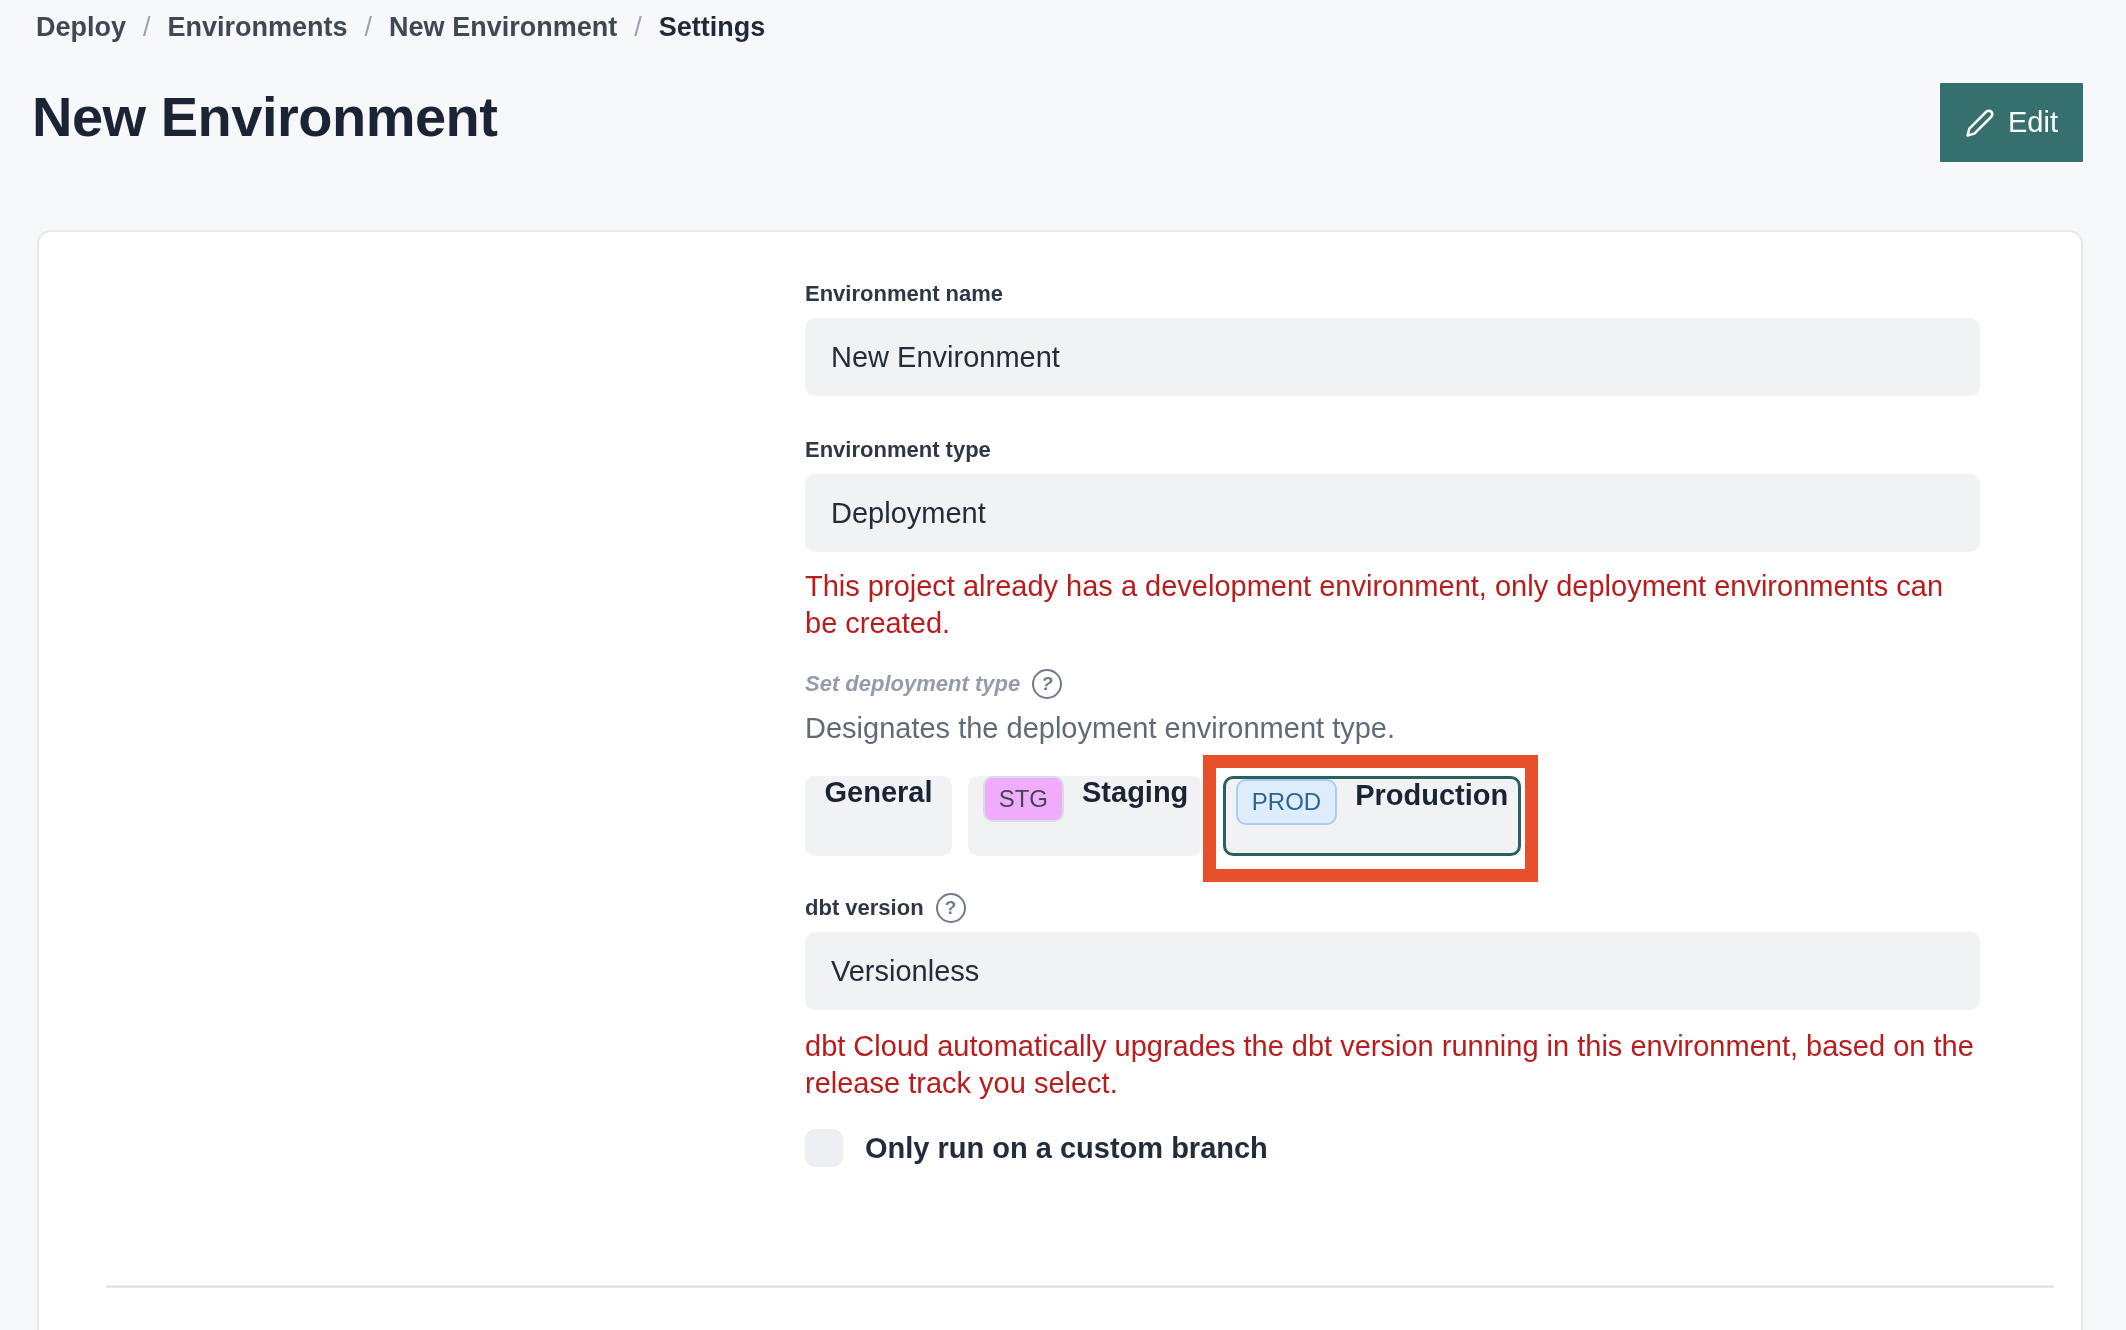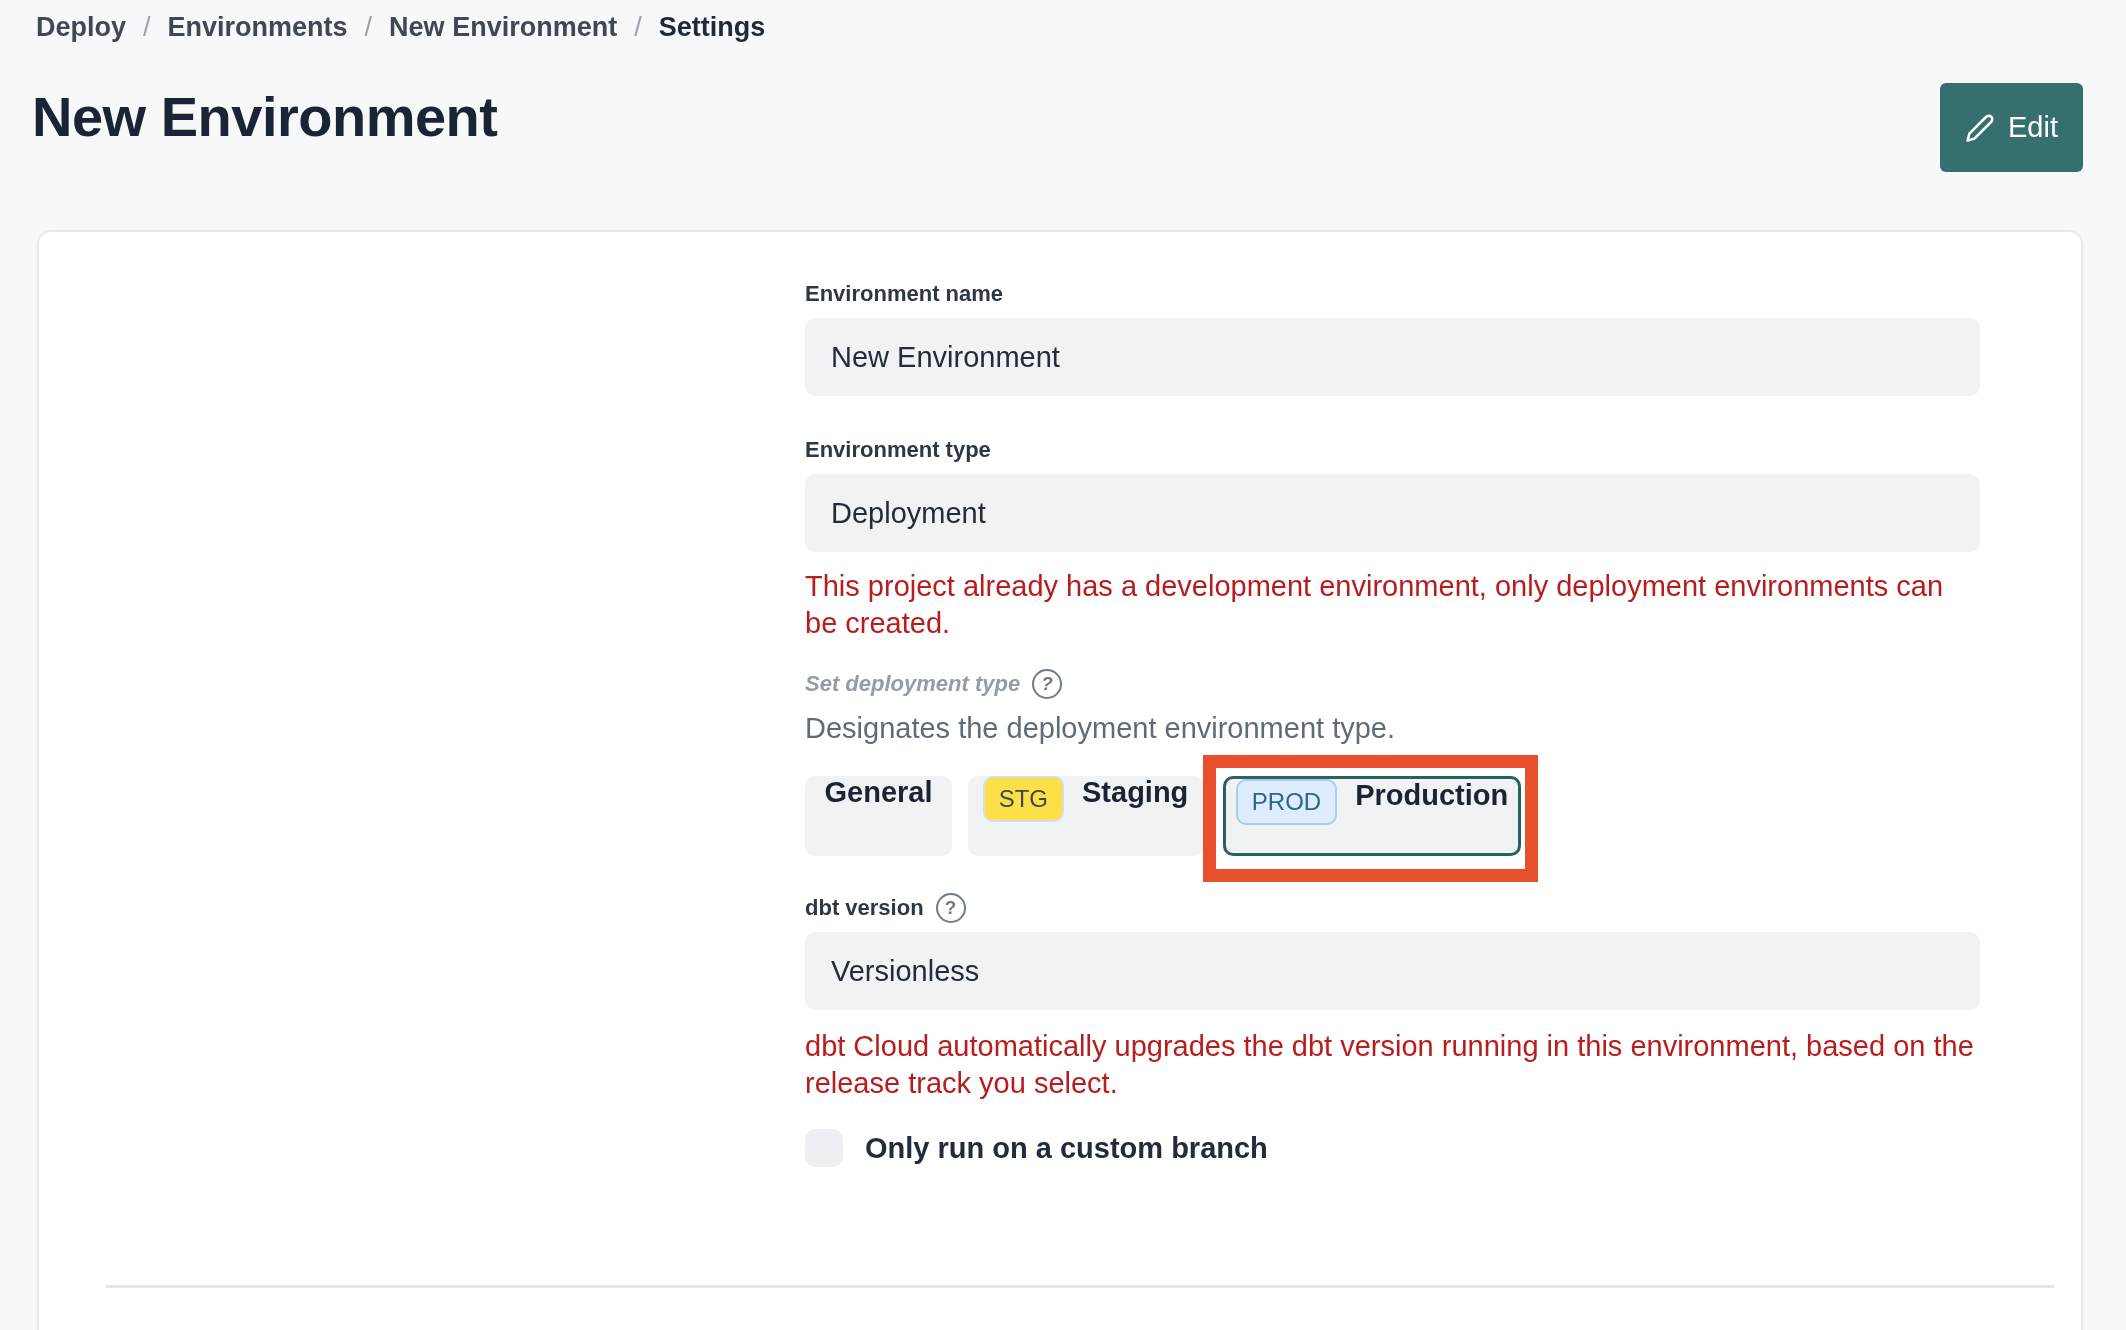--- a/index.html
+++ b/index.html
@@ -23,22 +23,22 @@
   .sep { color:#9aa3ae; margin:0 17px; font-weight:400; }
 
   .page-title {
     position:absolute; left:32px; top:84px;
     font-size:56px; font-weight:700; color:#1b2434;
     letter-spacing:-0.5px;
   }
 
   .edit-btn {
     position:absolute; top:83px; right:43px;
-    width:143px; height:89px;
-    background:#35706f; border:none; border-radius:6px;
+    width:143px; height:79px;
+    background:#35706f; border:none; border-radius:1px;
     color:#ffffff; font-size:29px; font-family:inherit;
     display:flex; align-items:center; justify-content:center; gap:13px;
     cursor:pointer;
   }
   .edit-btn svg { width:30px; height:30px; }
 
   
   .card {
     position:absolute; left:37px; top:230px;
     width:2046px; height:1240px;
@@ -103,21 +103,21 @@
     cursor:pointer;
   }
   .type-btn.general { width:147px; margin-right:16px; }
   .type-btn.staging { width:235px; margin-right:20px; }
   .prod-wrap { position:relative; width:298px; height:80px; }
   .type-btn.production {
     width:298px; height:80px;
     border:3px solid #26635e;
   }
   .mini-badge {
-    border:2px solid #d9dde3; border-radius:10px; background:#fde047;
+    border:2px solid #d9dde3; border-radius:10px; background:#f0abfc;
     padding:7px 14px;
     font-size:24px; font-weight:400; color:#3f4854;
   }
   .mini-badge.prod {
     background:#ddedfc; border-color:#a9cdf2; color:#2b6496;
   }
   .highlight-box {
     position:absolute; left:-20px; right:-17px; top:-21px; bottom:-26px;
     border:13px solid #e8502b;
     pointer-events:none; z-index:5;

